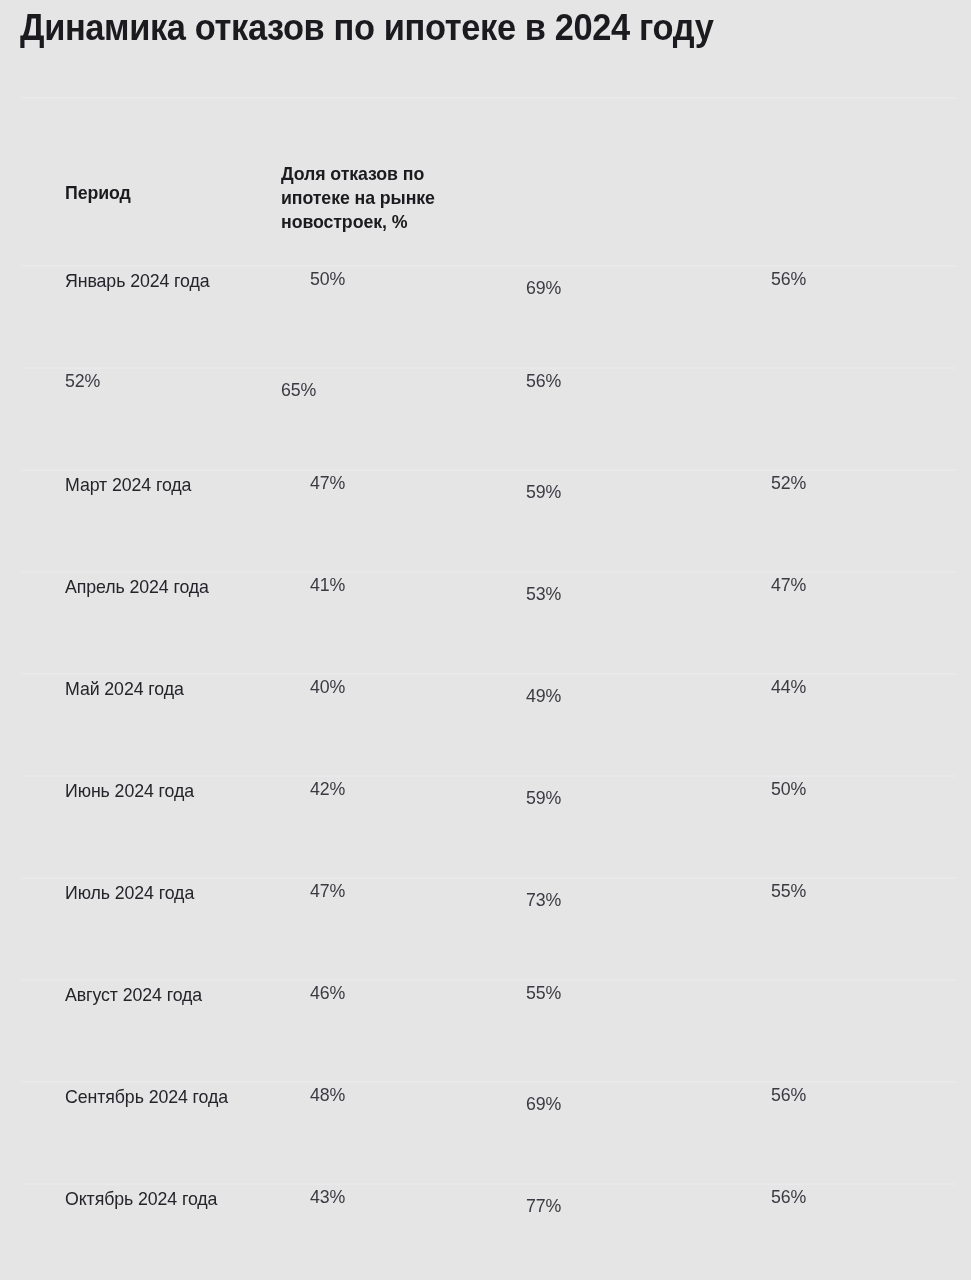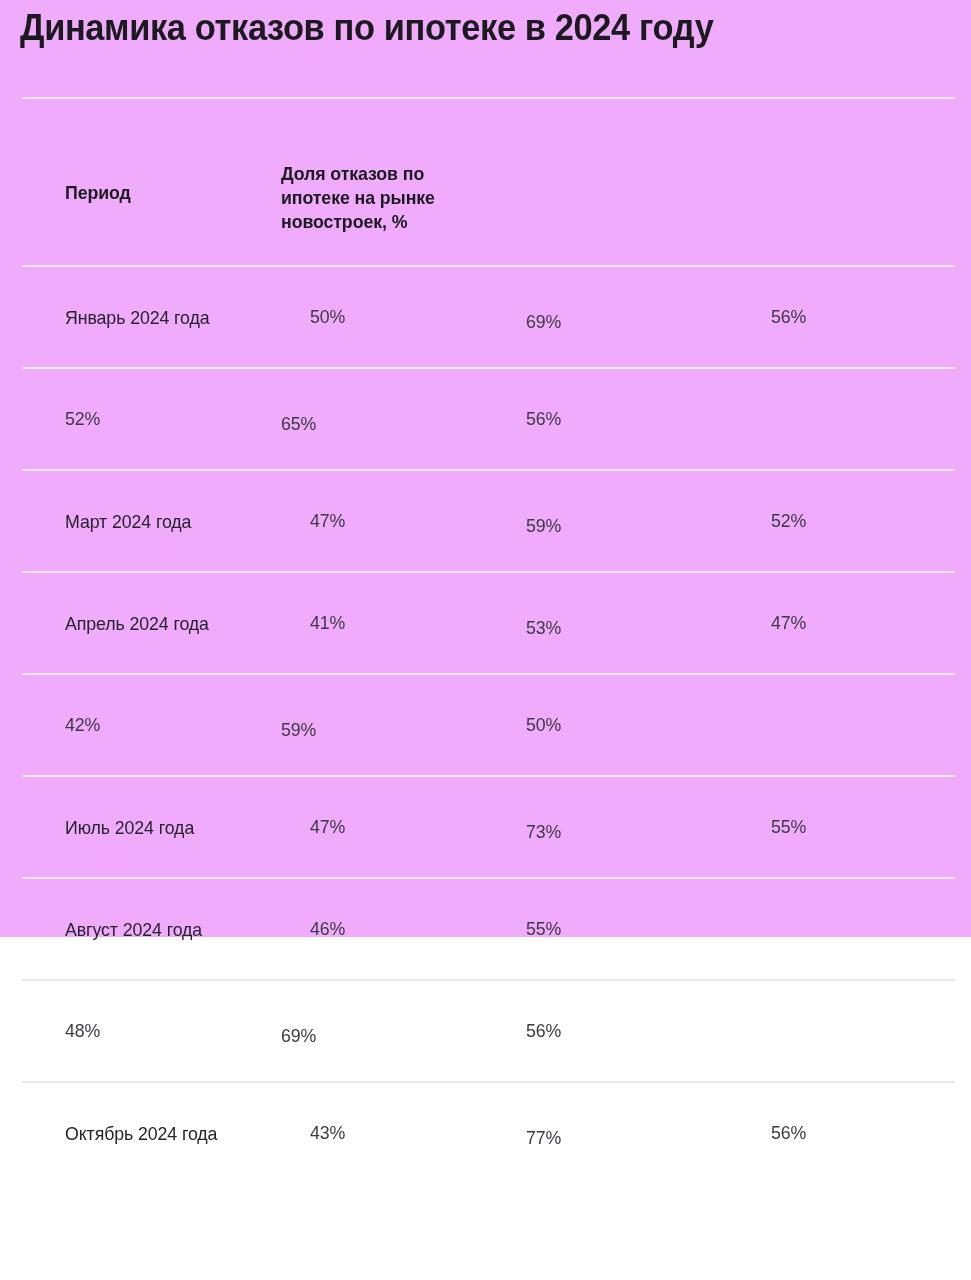--- a/index.html
+++ b/index.html
@@ -11,22 +11,22 @@
     width: 971px;
     height: 1280px;
     overflow: hidden;
     font-family: "Liberation Sans", sans-serif;
     -webkit-font-smoothing: antialiased;
   }
 
   #page {
     position: relative;
     width: 971px;
-    height: 937px;
-    background: #f0abfc;
+    height: 1280px;
+    background: #e5e5e5;
     box-sizing: border-box;
   }
 
   
   .title {
     position: absolute;
     left: 20px;
     top: 6px;
     width: 930px;
     font-size: 37px;
@@ -60,21 +60,21 @@
     height: 168px;
   }
   .row.data-row {
     height: 102px;
   }
 
   .cell {
     box-sizing: border-box;
     overflow: hidden;
     display: flex;
-    align-items: center;
+    align-items: flex-start;
   }
 
   .col-period  { width: 245px; padding-left: 43px; padding-right: 8px; }
   .col-second  { width: 245px; padding-left: 43px; padding-right: 8px; }
   .col-third   { width: 245px; padding-left: 14px; padding-right: 8px; margin-top: 9px; }
   .col-fourth  { width: 198px; padding-left: 14px; padding-right: 4px; }
 
   
   .header-row .cell {
     align-items: center;
@@ -184,22 +184,39 @@
         <span class="value-text">41%</span>
       </div>
       <div class="cell col-third">
         <span class="value-text">53%</span>
       </div>
       <div class="cell col-fourth">
         <span class="value-text">47%</span>
       </div>
     </div>
 
-
-    <div class="row data-row">
+    <div class="row data-row">
+      <div class="cell col-period">
+        <span class="period-text">Май 2024 года</span>
+      </div>
+      <div class="cell col-second">
+        <span class="value-text">40%</span>
+      </div>
+      <div class="cell col-third">
+        <span class="value-text">49%</span>
+      </div>
+      <div class="cell col-fourth">
+        <span class="value-text">44%</span>
+      </div>
+    </div>
+
+    <div class="row data-row">
+      <div class="cell col-period">
+        <span class="period-text">Июнь 2024 года</span>
+      </div>
       <div class="cell col-second">
         <span class="value-text">42%</span>
       </div>
       <div class="cell col-third">
         <span class="value-text">59%</span>
       </div>
       <div class="cell col-fourth">
         <span class="value-text">50%</span>
       </div>
     </div>
@@ -225,20 +242,23 @@
       </div>
       <div class="cell col-second">
         <span class="value-text">46%</span>
       </div>
       <div class="cell col-fourth">
         <span class="value-text">55%</span>
       </div>
     </div>
 
     <div class="row data-row">
+      <div class="cell col-period">
+        <span class="period-text">Сентябрь 2024 года</span>
+      </div>
       <div class="cell col-second">
         <span class="value-text">48%</span>
       </div>
       <div class="cell col-third">
         <span class="value-text">69%</span>
       </div>
       <div class="cell col-fourth">
         <span class="value-text">56%</span>
       </div>
     </div>

